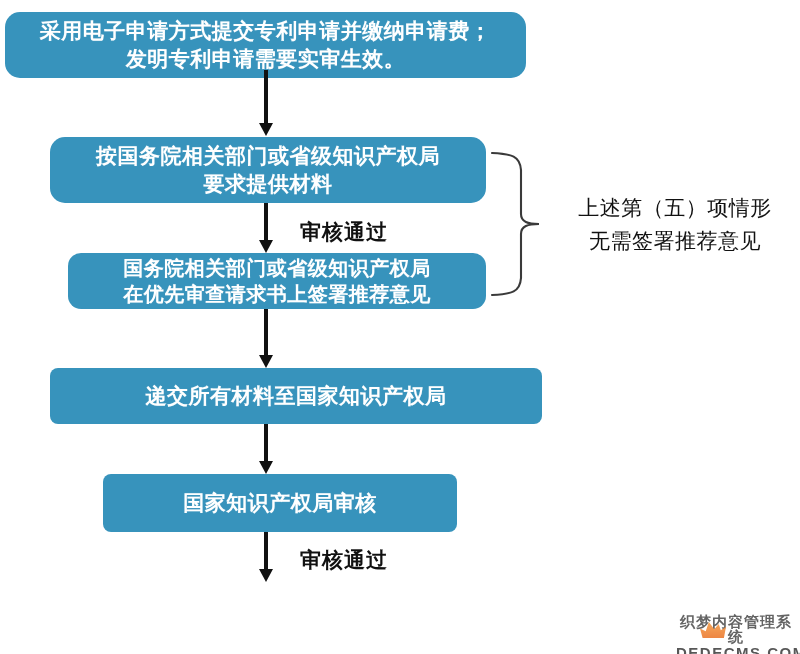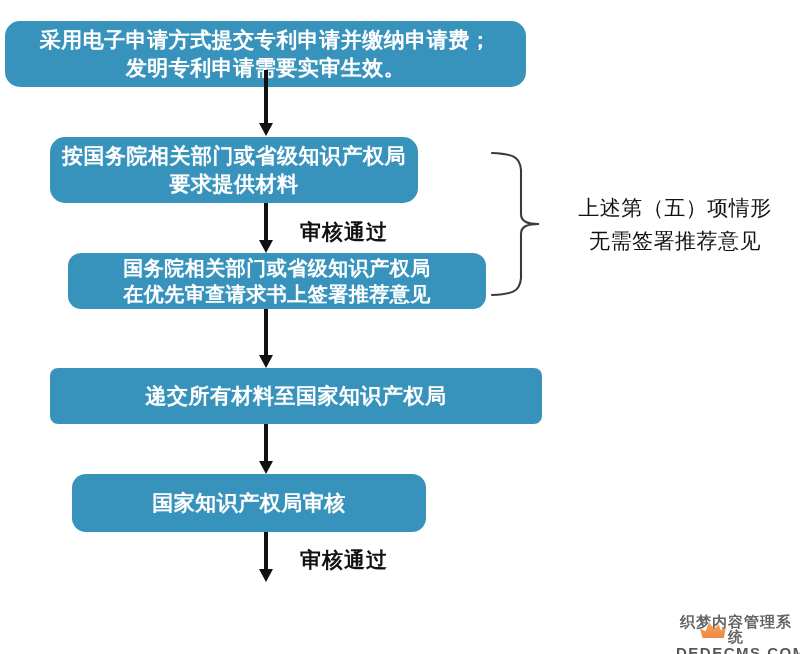--- a/index.html
+++ b/index.html
@@ -26,25 +26,25 @@
     font-weight: bold;
     text-align: center;
     display: flex;
     align-items: center;
     justify-content: center;
     line-height: 1.32;
     letter-spacing: 0.5px;
     white-space: pre-line;
     text-shadow: 0 0 1px rgba(255,255,255,0.25);
   }
-  .node.n1 { left: 5px;  top: 21px;   width: 521px; height: 66px;  font-size: 21px; border-radius: 15px; }
-  .node.n2 { left: 50px; top: 137px; width: 368px; height: 66px;  font-size: 21px; border-radius: 15px; }
+  .node.n1 { left: 5px;  top: 12px;   width: 521px; height: 66px;  font-size: 21px; border-radius: 15px; }
+  .node.n2 { left: 50px; top: 137px; width: 436px; height: 66px;  font-size: 21px; border-radius: 15px; }
   .node.n3 { left: 68px; top: 253px; width: 418px; height: 56px;  font-size: 20px; border-radius: 13px; }
   .node.n4 { left: 50px; top: 368px; width: 492px; height: 56px;  font-size: 21px; border-radius: 8px; }
-  .node.n5 { left: 72px; top: 474px; width: 354px; height: 58px;  font-size: 21px; border-radius: 14px; }
+  .node.n5 { left: 103px; top: 474px; width: 354px; height: 58px;  font-size: 21px; border-radius: 8px; }
   .node.n6 { left: 83px; top: 582px; width: 368px; height: 64px;  font-size: 21px; border-radius: 14px; }
 
   
   .conn {
     position: absolute;
   }
   .conn .shaft {
     position: absolute;
     left: 0;
     top: 0;

